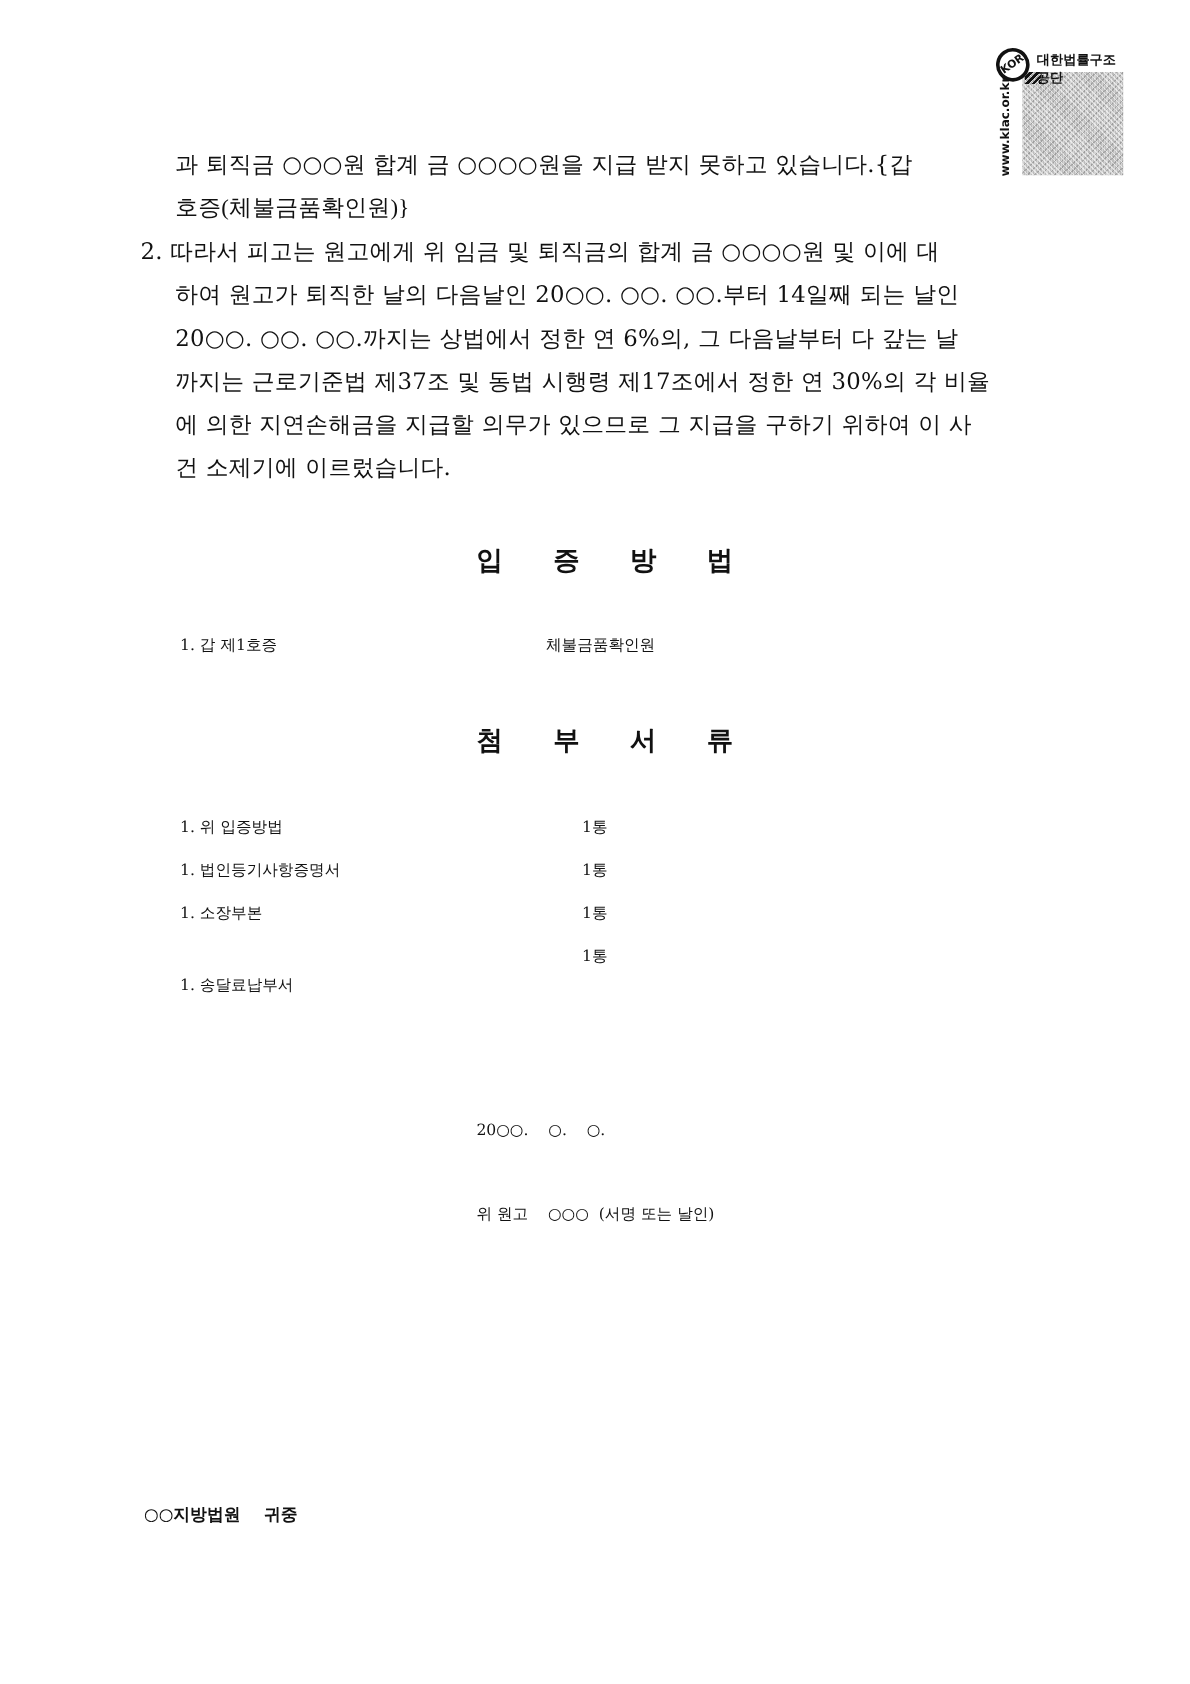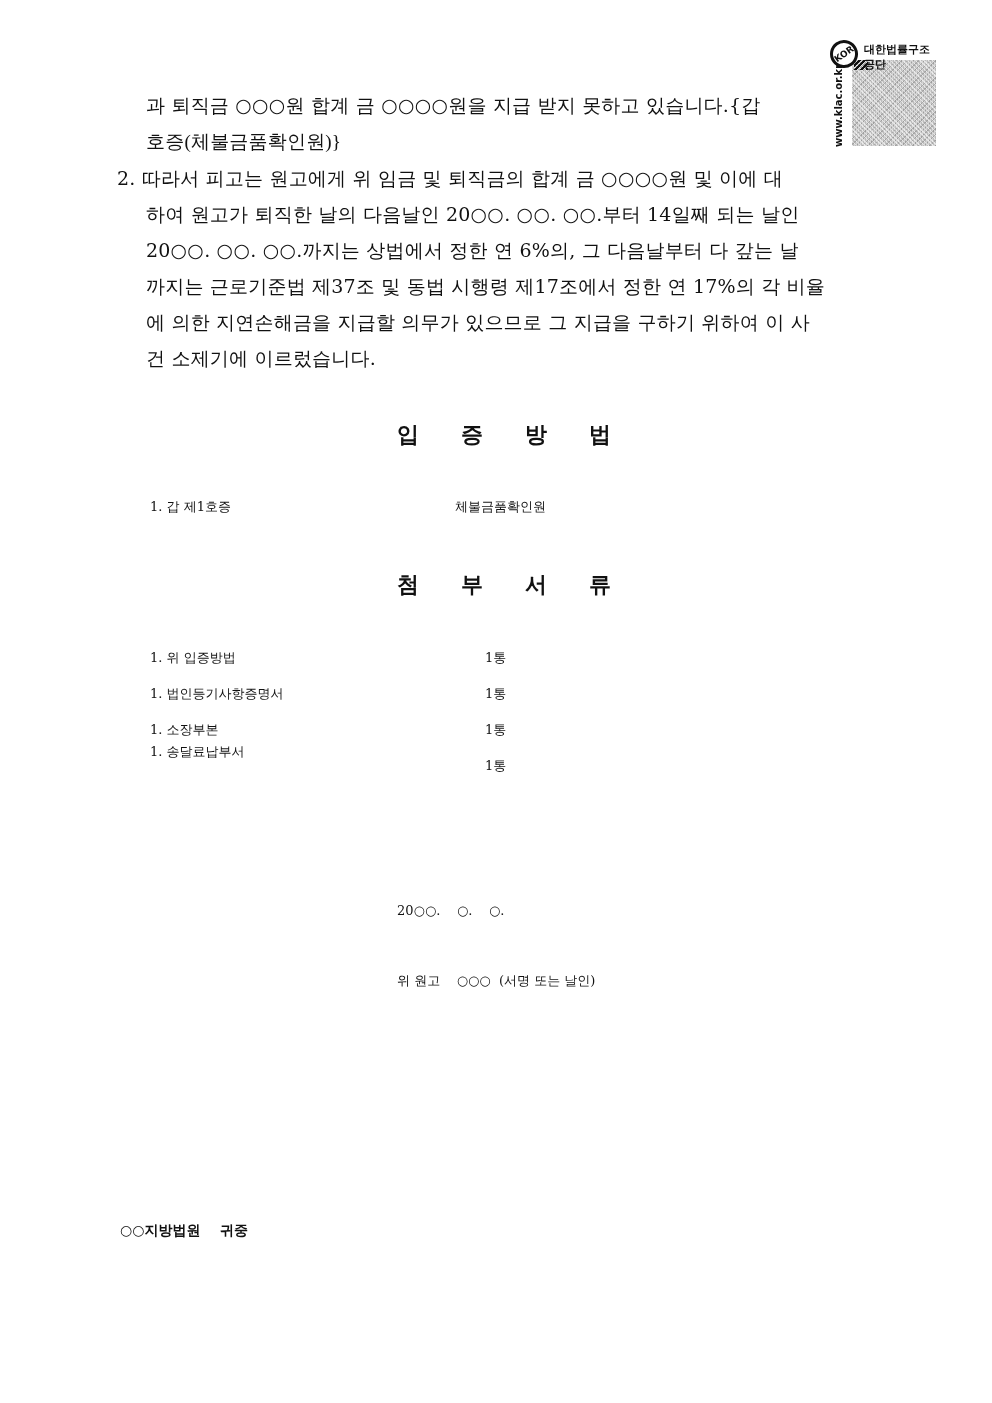--- a/index.html
+++ b/index.html
@@ -1,21 +1,21 @@
 <!DOCTYPE html>
 <html><head>
   <meta charset="utf-8">
   <style>
     html, body { margin: 0; padding: 0; background: #ffffff; }
     body {
       width: 992px; height: 1403px; position: relative; overflow: hidden;
       font-family: "DejaVu Serif", "Liberation Serif", serif;
       color: #111111;
     }
-    .abs { position: absolute; white-space: nowrap; }
+    .abs { position: absolute; white-space: nowrap; margin-top: 32px; }
     .body-line { font-size: 19px; letter-spacing: 0.2px; line-height: 24px; }
     .heading { font-size: 22px; font-weight: bold; letter-spacing: 0; }
     .heading span { display: inline-block; width: 64px; text-align: left; }
     .list-line { font-size: 13px; line-height: 24px; }
     .court { font-size: 14px; font-weight: bold; font-family: "DejaVu Sans", "Liberation Sans", sans-serif; }
 
     
     .logo-box {
       position: absolute; left: 830px; top: 38px; width: 106px; height: 108px;
     }
@@ -61,21 +61,21 @@
   <div class="logo-org">대한법률구조공단</div>
   <div class="logo-url">www.klac.or.kr</div>
 </div>
 
 <div class="abs body-line" style="left:146px; top:93px;">과 퇴직금 ○○○원 합계 금 ○○○○원을 지급 받지 못하고 있습니다.{갑</div>
 <div class="abs body-line" style="left:146px; top:130px;font-family:Liberation Serif, serif;">호증(체불금품확인원)}</div>
 
 <div class="abs body-line" style="left:117px; top:166px;">2. 따라서 피고는 원고에게 위 임금 및 퇴직금의 합계 금 ○○○○원 및 이에 대</div>
 <div class="abs body-line" style="left:146px; top:202px;">하여 원고가 퇴직한 날의 다음날인 20○○. ○○. ○○.부터 14일째 되는 날인</div>
 <div class="abs body-line" style="left:146px; top:238px;">20○○. ○○. ○○.까지는 상법에서 정한 연 6%의, 그 다음날부터 다 갚는 날</div>
-<div class="abs body-line" style="left:146px; top:274px;">까지는 근로기준법 제37조 및 동법 시행령 제17조에서 정한 연 17%의 각 비율</div>
+<div class="abs body-line" style="left:146px; top:274px;">까지는 근로기준법 제37조 및 동법 시행령 제17조에서 정한 연 30%의 각 비율</div>
 <div class="abs body-line" style="left:146px; top:310px;">에 의한 지연손해금을 지급할 의무가 있으므로 그 지급을 구하기 위하여 이 사</div>
 <div class="abs body-line" style="left:146px; top:346px;">건 소제기에 이르렀습니다.</div>
 
 <div class="abs heading" style="left:397px; top:420px;">
   <span>입</span><span>증</span><span>방</span><span>법</span>
 </div>
 
 <div class="abs list-line" style="left:150px; top:495px;">1. 갑 제1호증</div>
 <div class="abs list-line" style="left:455px; top:495px;">체불금품확인원</div>
 
@@ -85,19 +85,19 @@
 
 <div class="abs list-line" style="left:150px; top:646px;">1. 위  입증방법</div>
 <div class="abs list-line" style="left:485px; top:646px;">1통</div>
 
 <div class="abs list-line" style="left:150px; top:682px;">1. 법인등기사항증명서</div>
 <div class="abs list-line" style="left:485px; top:682px;">1통</div>
 
 <div class="abs list-line" style="left:150px; top:718px;">1. 소장부본</div>
 <div class="abs list-line" style="left:485px; top:718px;">1통</div>
 
-<div class="abs list-line" style="left:150px; top:740px;">1. 송달료납부서</div>
+<div class="abs list-line" style="left:150px; top:778px;">1. 송달료납부서</div>
 <div class="abs list-line" style="left:485px; top:754px;">1통</div>
 
 <div class="abs list-line" style="left:397px; top:899px; white-space:pre;">20○○.    ○.    ○.</div>
 <div class="abs list-line" style="left:397px; top:969px; white-space:pre;">위 원고    ○○○  (서명 또는 날인)</div>
 
 <div class="abs court" style="left:120px; top:1222px; white-space:pre;">○○지방법원    귀중</div>
 
 </body></html>

